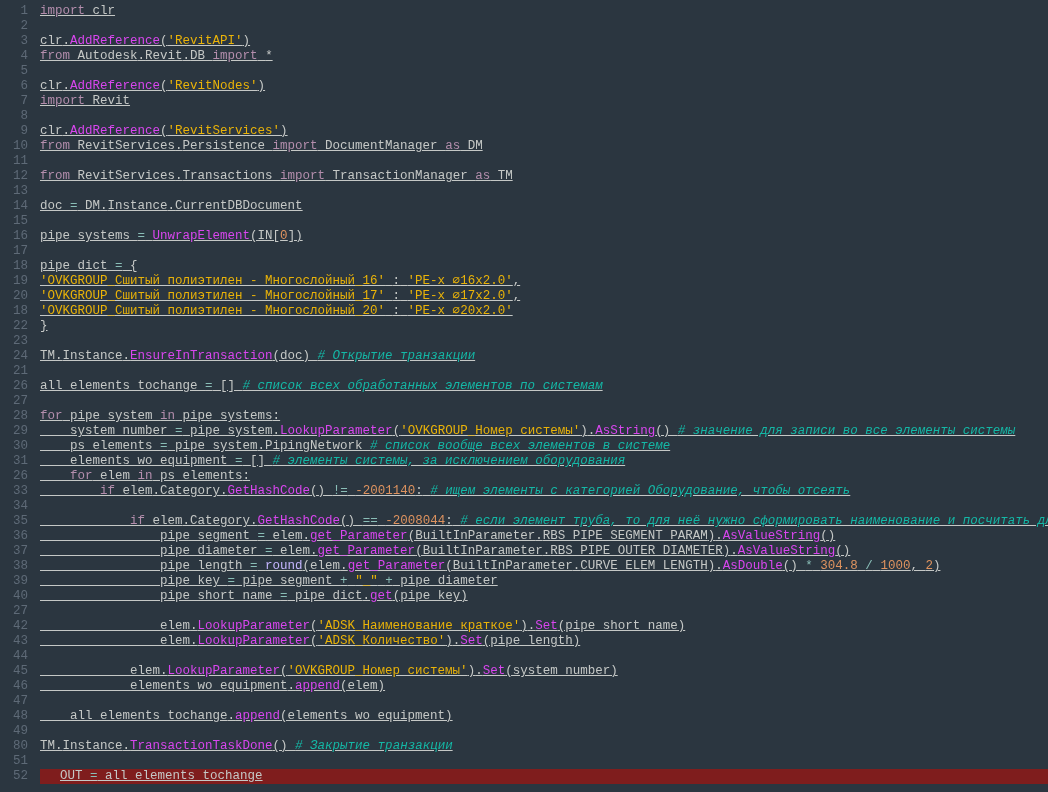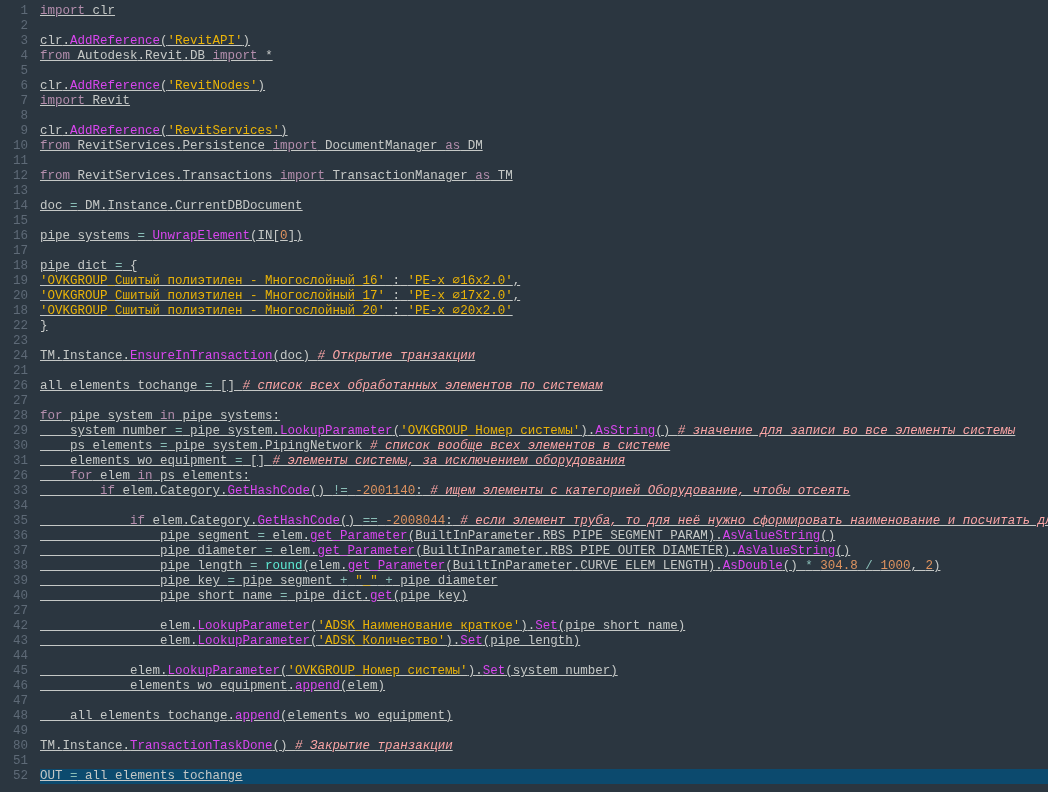--- a/index.html
+++ b/index.html
@@ -32,32 +32,33 @@
     flex: 1 1 auto;
     padding-top: 4px;
     white-space: pre;
     overflow: hidden;
     text-decoration: underline;
   }
   .code .line {
     height: 15px;
   }
   .code .line.current {
-    background: #0c4a6e;
+    background: #7f1d1d;
+    padding-left: 20px;
   }
   
   .kw   { color: #b48ead; }       
   .fn   { color: #d946ef; }       
   .str  { color: #eab308; }       
   .num  { color: #de935f; }       
-  .com  { color: #fca5a5; font-style: italic; } 
+  .com  { color: #14b8a6; font-style: italic; } 
   .id   { color: #c5c8c6; }       
   .op   { color: #c5c8c6; }       
   .opcol{ color: #8abeb7; }       
-  .builtin { color: #5eead4; margin-top: 40px; }       
+  .builtin { color: #c4b5fd; margin-top: 40px; }       
 </style>
 </head>
 <body>
 
 <div class="editor">
   <div class="gutter" id="gutter">
       <div>1</div>
       <div>2</div>
       <div>3</div>
       <div>4</div>

